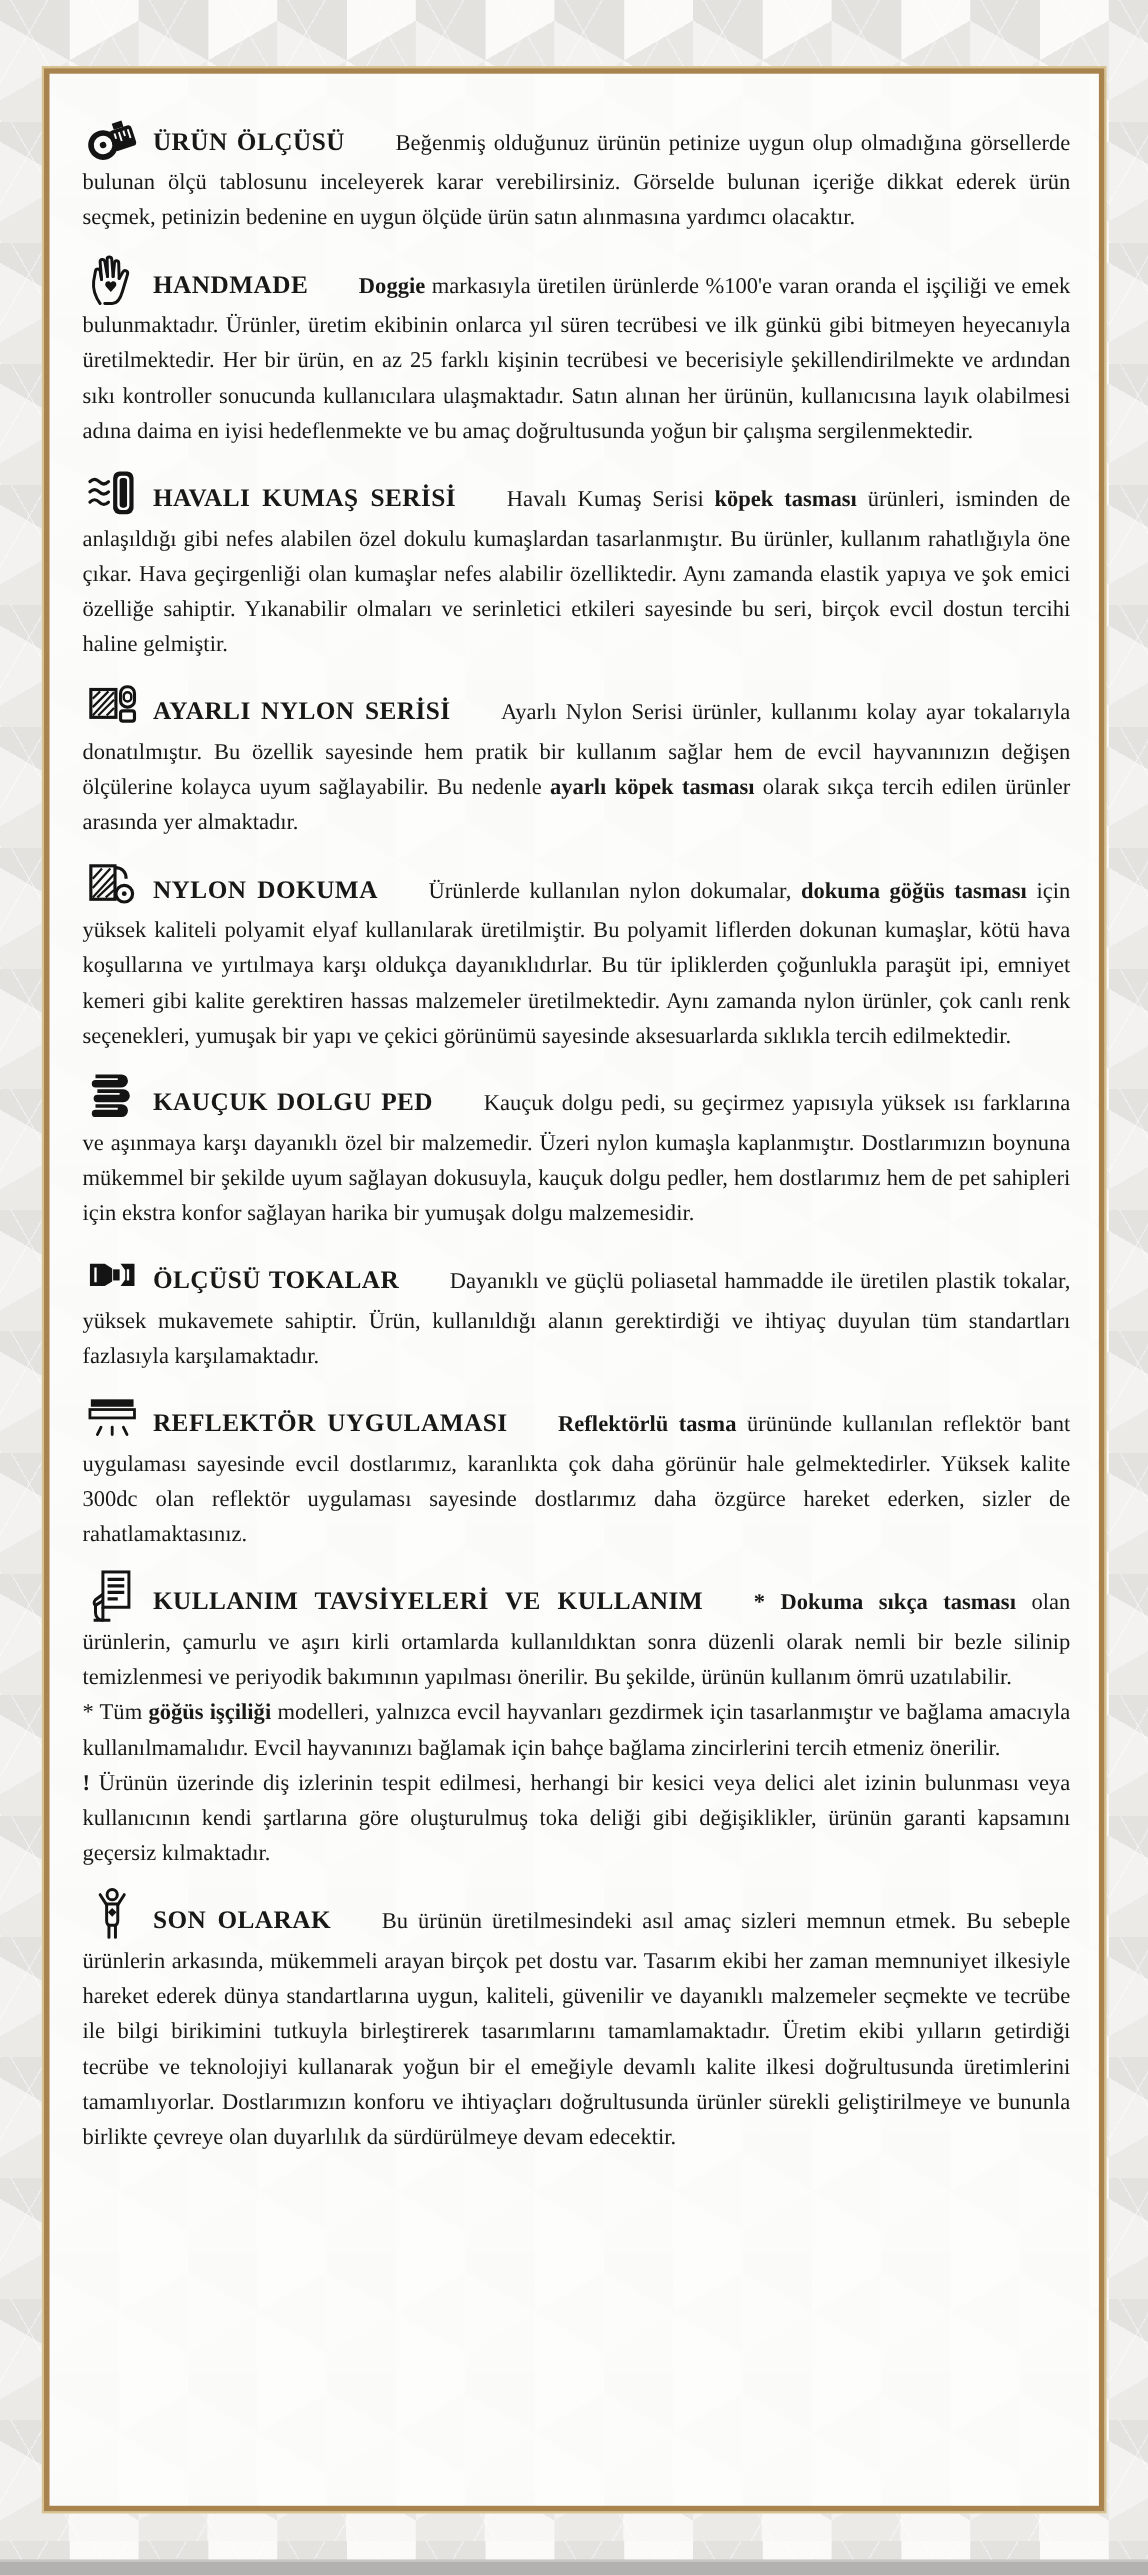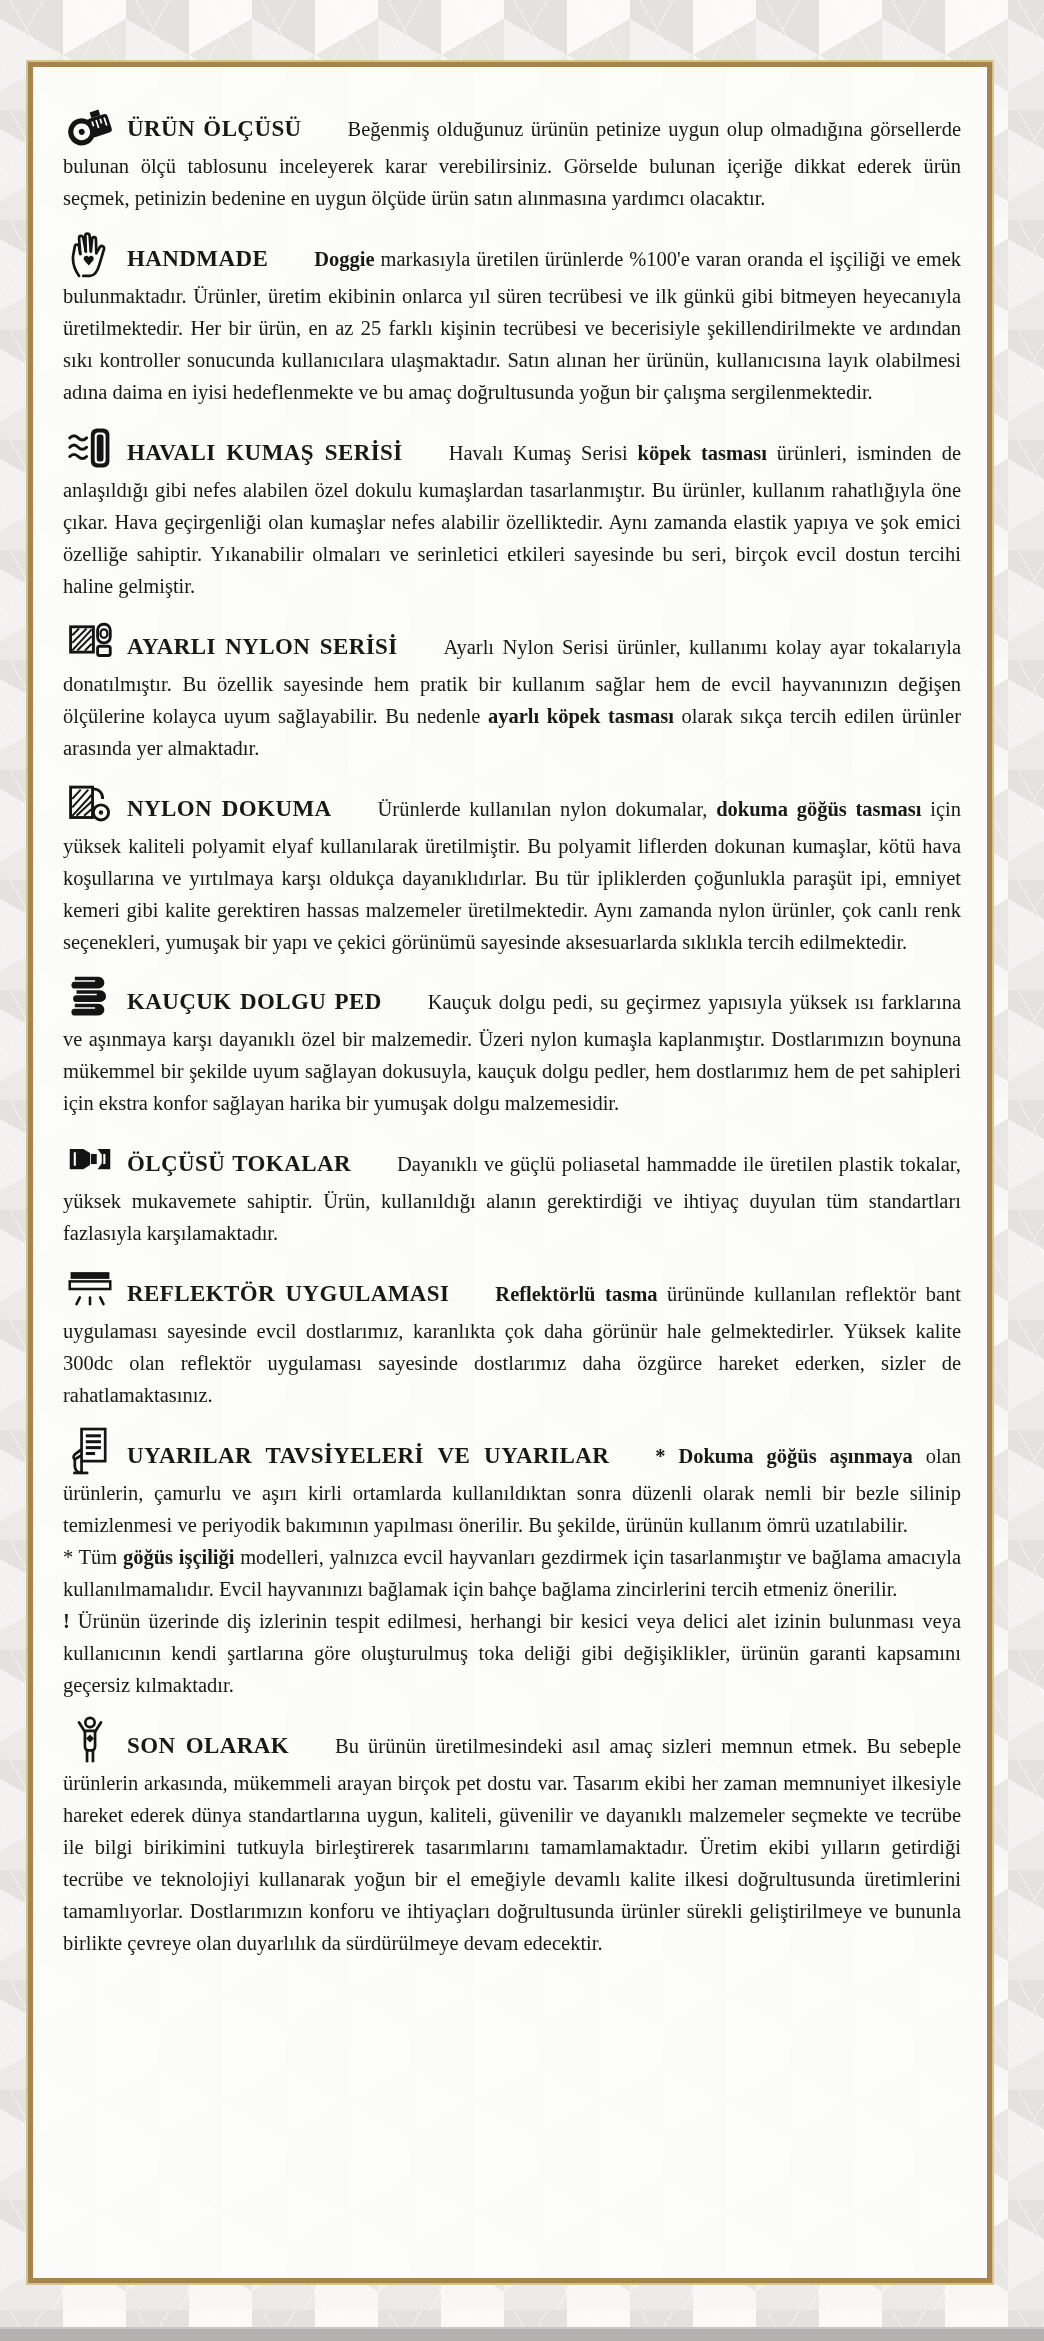--- a/index.html
+++ b/index.html
@@ -10,21 +10,21 @@
     background-color:#efedeb;
     background-image:
       repeating-linear-gradient(60deg, rgba(255,255,255,.5) 0 1px, rgba(255,255,255,0) 1px 63px),
       repeating-linear-gradient(-60deg, rgba(255,255,255,.5) 0 1px, rgba(255,255,255,0) 1px 63px),
       conic-gradient(from 60deg at 50% 50%,
         #e9e7e4 0 60deg, #f8f7f5 60deg 120deg, #eceae7 120deg 180deg,
         #f3f2f0 180deg 240deg, #e4e2df 240deg 300deg, #fbfaf9 300deg 360deg);
     background-size:126px 110px,126px 110px,126px 110px;
   }
   .frame{
-    position:absolute;left:26px;top:60px;width:968px;height:2225px;
+    position:absolute;left:38px;top:60px;width:968px;height:2225px;
     box-sizing:border-box;border:2px solid #d8c28f;background:#faf9f7;
   }
   .frame-inner{
     box-sizing:border-box;width:100%;height:100%;
     border:5px solid #a9834e;
     background-image:
       linear-gradient(rgba(253,253,252,.9), rgba(253,253,252,.9)),
       conic-gradient(from 60deg at 50% 50%,
         #e9e7e4 0 60deg, #f8f7f5 60deg 120deg, #eceae7 120deg 180deg,
         #f3f2f0 180deg 240deg, #e4e2df 240deg 300deg, #fbfaf9 300deg 360deg);
@@ -167,21 +167,21 @@
                   <g stroke-width="3.6">
                     <line x1="27" y1="14" x2="45" y2="14"></line>
                     <line x1="27" y1="21" x2="45" y2="21"></line>
                     <line x1="27" y1="28" x2="45" y2="28"></line>
                     <line x1="27" y1="35" x2="38" y2="35"></line>
                   </g>
                   <path d="M22 30l-8 6c-2 2-2 5 0 6l8-5" stroke-width="3.2" stroke-linejoin="round"></path>
                   <path d="M14 42v8c0 4 3 8 8 8v-14" stroke-width="3.2" stroke-linejoin="round"></path>
                   <line x1="12" y1="58" x2="30" y2="58" stroke-width="3.2"></line>
                 </g>
-              </svg></span><strong class="heading">UYARILAR TAVSİYELERİ VE UYARILAR</strong><span class="gap"></span><b class="seg">* Dokuma göğüs aşınmaya</b><span> olan ürünlerin, çamurlu ve aşırı kirli ortamlarda kullanıldıktan sonra düzenli olarak nemli bir bezle silinip temizlenmesi ve periyodik bakımının yapılması önerilir. Bu şekilde, ürünün kullanım ömrü uzatılabilir.</span></p>
+              </svg></span><strong class="heading">KULLANIM TAVSİYELERİ VE KULLANIM</strong><span class="gap"></span><b class="seg">* Dokuma sıkça tasması</b><span> olan ürünlerin, çamurlu ve aşırı kirli ortamlarda kullanıldıktan sonra düzenli olarak nemli bir bezle silinip temizlenmesi ve periyodik bakımının yapılması önerilir. Bu şekilde, ürünün kullanım ömrü uzatılabilir.</span></p>
           <p class="para cont"><span>* Tüm </span><b class="seg">göğüs işçiliği</b><span> modelleri, yalnızca evcil hayvanları gezdirmek için tasarlanmıştır ve bağlama amacıyla kullanılmamalıdır. Evcil hayvanınızı bağlamak için bahçe bağlama zincirlerini tercih etmeniz önerilir.</span></p>
           <p class="para cont"><b class="seg">!</b><span> Ürünün üzerinde diş izlerinin tespit edilmesi, herhangi bir kesici veya delici alet izinin bulunması veya kullanıcının kendi şartlarına göre oluşturulmuş toka deliği gibi değişiklikler, ürünün garanti kapsamını geçersiz kılmaktadır.</span></p>
         </section>
         <section class="info">
           <p class="para first"><span class="icon-box"><svg viewBox="0 0 64 64">
                 <g stroke="#141414" fill="none" stroke-width="3.2" stroke-linecap="round" stroke-linejoin="round">
                   <circle cx="32" cy="10" r="5.5"></circle>
                   <path d="M26 21l-7-11"></path>
                   <path d="M38 21l7-11"></path>
                   <path d="M26 20h12v18q0 5-4 5h-4q-4 0-4-5z"></path>

